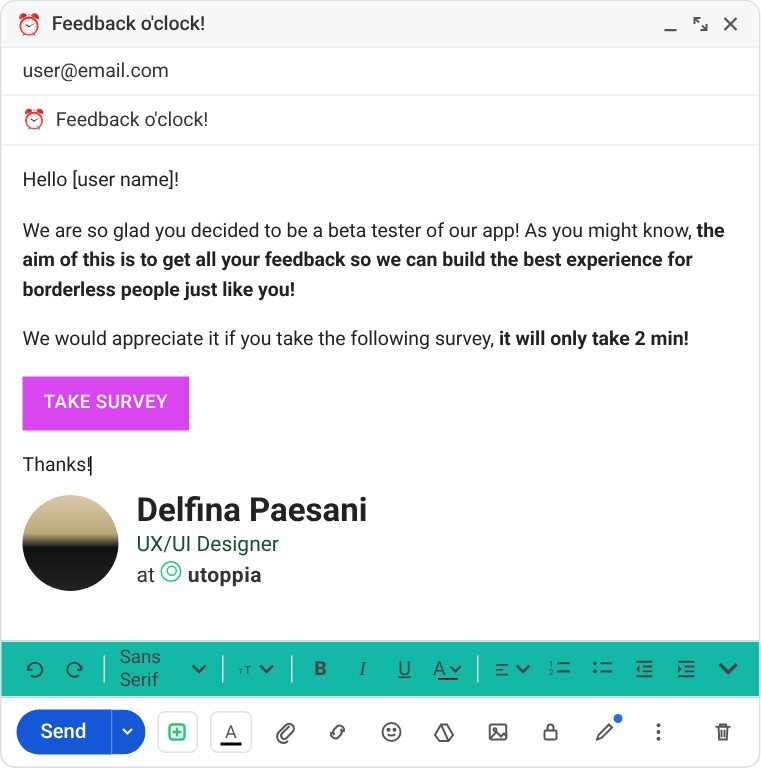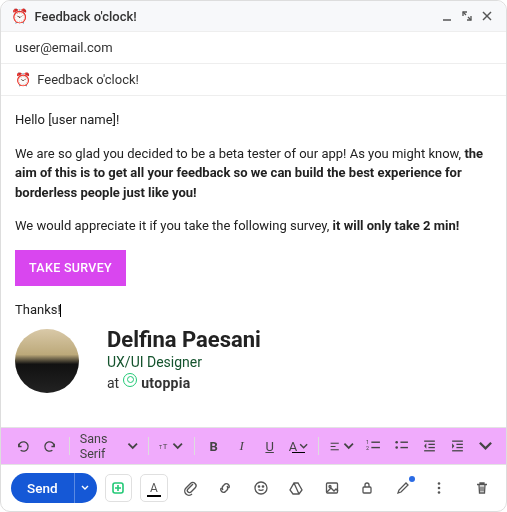--- a/index.html
+++ b/index.html
@@ -61,21 +61,21 @@
     font-weight: 500;
     letter-spacing: 0.3px;
     cursor: pointer;
     margin-bottom: 14px;
   }
   .thanks { font-size: 13px; margin-bottom: 8px; position: relative; }
   .caret { display:inline-block; width:1px; height:13px; background:#000; vertical-align:middle; margin-left:-1px;}
   .signature {
     display: flex;
     align-items: center;
-    gap: 28px;
+    gap: 12px;
     margin-top: 4px;
     margin-bottom: 8px;
   }
   .avatar {
     width: 64px; height: 64px; border-radius: 50%;
     background: linear-gradient(180deg,#d9c9a8 0%, #bca97a 40%, #111 55%, #222 100%);
     flex-shrink: 0;
   }
   .siginfo .name { font-size: 22px; font-weight: 700; color: #222; line-height: 1.1; }
   .siginfo .role { font-size: 14px; color: #14532d; }
@@ -83,21 +83,21 @@
   .odot { display:inline-flex; align-items:center; justify-content:center; width:14px; height:14px; border:1.5px solid #22c976; border-radius:50%; color:#22c976; font-size:9px; font-weight:700; position:relative;}
   .odot::after{content:"";position:absolute;width:5px;height:5px;border:1.5px solid #22c976;border-radius:50%;}
   .company { font-weight:700; letter-spacing:0.3px; font-size:14px;}
   .toolbar {
     border-top: 1px solid #e3e3e3;
     border-bottom: 1px solid #e3e3e3;
     padding: 5px 8px;
     display: flex;
     align-items: center;
     gap: 2px;
-    background: #f0abfc;
+    background: #14b8a6;
     justify-content: center;
   }
   .tbtn {
     height: 26px; min-width: 26px;
     display: flex; align-items: center; justify-content: center;
     border-radius: 4px; cursor: pointer; color: #444;
     padding: 0 4px;
   }
   .tbtn svg { width: 15px; height: 15px; }
   .tbtn .lbl { font-size: 12.5px; margin-right: 2px;}

